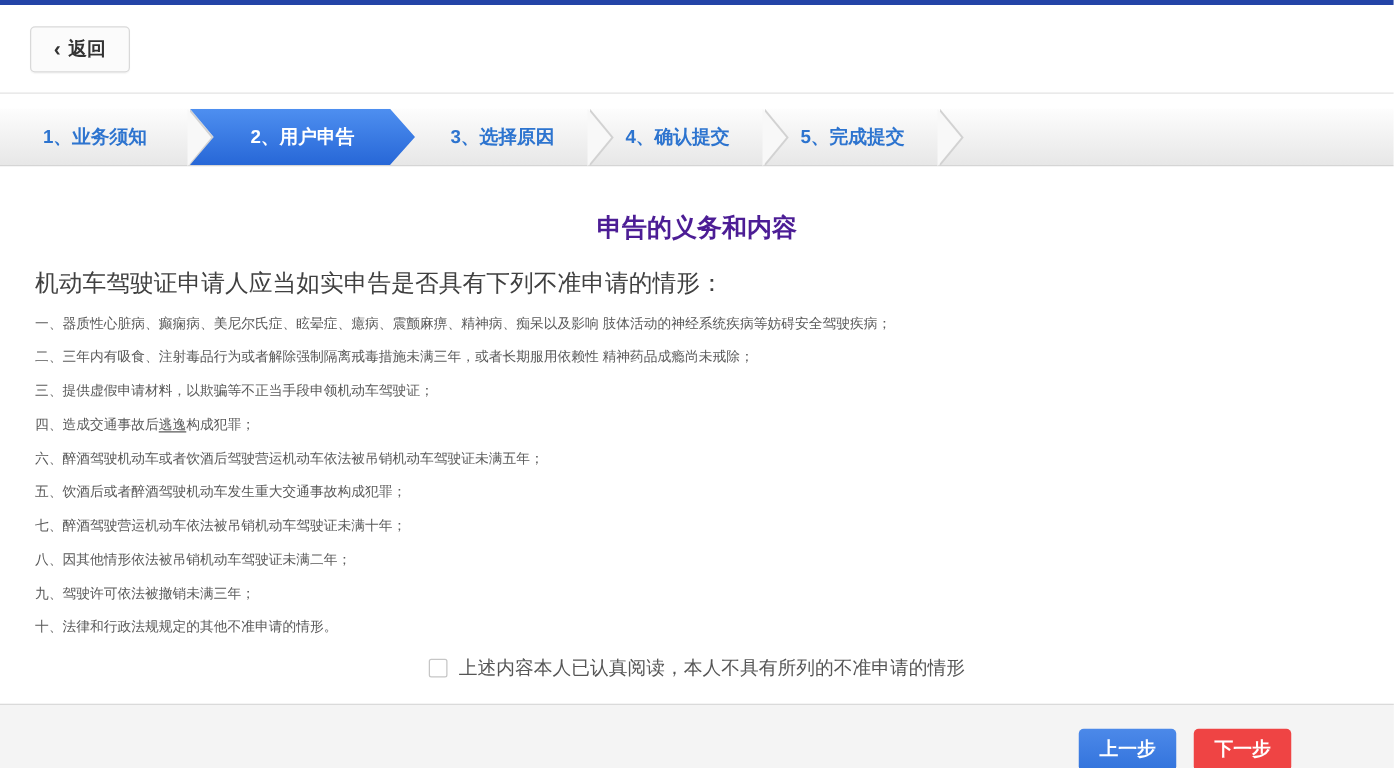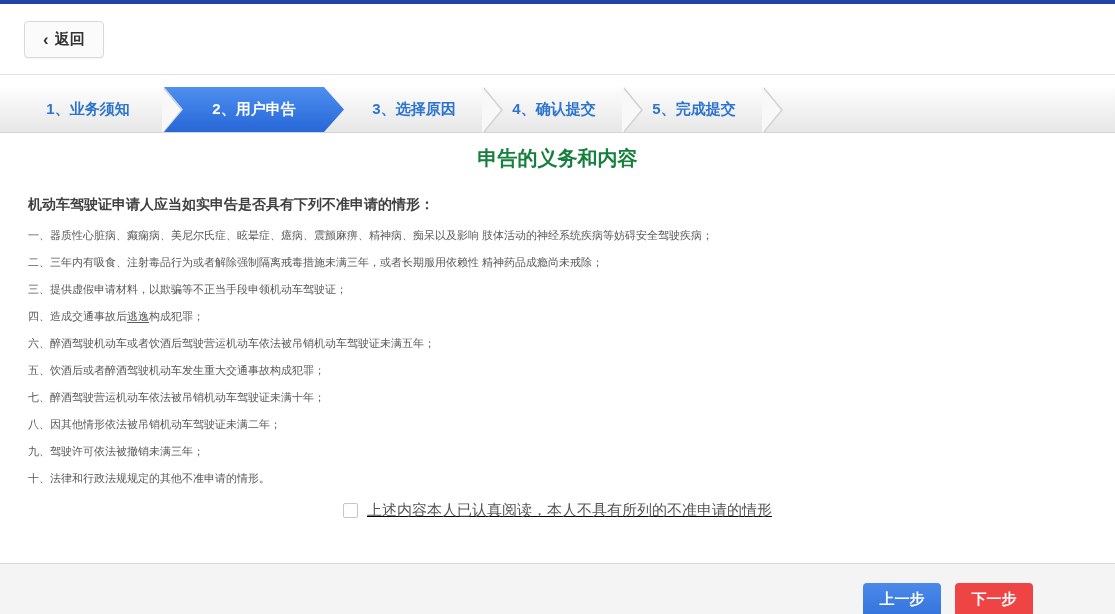--- a/index.html
+++ b/index.html
@@ -14,44 +14,44 @@
   .bc .icon-wrap { display:flex; align-items:center; }
   .bc-primary { color:#3376c8; }
   .bc-sep { color:#555; margin:0 2px; }
   .bc-secondary { color:#3f3f3f; }
   .back-btn { display:flex; align-items:center; gap:6px; background:#fbfbfb;
     border:1px solid #d9d9d9; border-radius:4px; padding:8px 18px; font-size:15px;
     color:#333; font-weight:bold; cursor:pointer; box-shadow:0 1px 1px rgba(0,0,0,.04); }
   .back-btn .chev { font-weight:bold; font-size:17px; line-height:1; }
 
   .steps { position:relative; display:flex; height:46px; margin-top:12px;
-    background:linear-gradient(#fdfdfd,#e7e7e7); border-bottom:1px solid #d5d5d5;padding-left:12px; }
+    background:linear-gradient(#fdfdfd,#e7e7e7); border-bottom:1px solid #d5d5d5; }
   .step { position:relative; display:flex; align-items:center; justify-content:center;
     font-size:15px; font-weight:bold; color:#2d74cf; cursor:pointer; }
   .step-1 { width:152px; } .step-2 { width:180px; } .step-3,.step-4,.step-5 { width:140px; }
   .step-filler { flex:1; }
   .has-sep::before { content:""; position:absolute; right:-19px; top:50%; margin-top:-23px;
     width:0; height:0; border-top:23px solid transparent; border-bottom:23px solid transparent;
     border-left:19px solid #d2d2d2; z-index:1; }
   .has-sep::after { content:""; position:absolute; right:-17px; top:50%; margin-top:-23px;
     width:0; height:0; border-top:23px solid transparent; border-bottom:23px solid transparent;
     border-left:19px solid #f8f8f8; z-index:1; }
   .step.active { background:linear-gradient(#4e8ff0,#2767d7); color:#fff; z-index:2;
     clip-path:polygon(0 0, calc(100% - 20px) 0, 100% 50%, calc(100% - 20px) 100%, 0 100%, 19px 50%); }
 
   main { padding:0 28px; }
-  .decl-title { text-align:center; font-size:20px; font-weight:bold; color:#15803d;
-    margin-top:12px; }
-  .decl-intro { margin-top:21px; font-size:14px; font-weight:bold; color:#404040; line-height:22px; }
+  .decl-title { text-align:center; font-size:20px; font-weight:bold; color:#4c1d95;
+    margin-top:36px; }
+  .decl-intro { margin-top:21px; font-size:19px; font-weight:normal; color:#404040; line-height:22px; }
   .decl-items { margin-top:7px; }
   .decl-item { font-size:11px; color:#595959; line-height:27px; }
   .decl-item u { text-underline-offset:2px; }
 
   .agree-row { margin-top:9px; display:flex; align-items:center; justify-content:center;
-    gap:9px; cursor:pointer;text-decoration:underline; }
+    gap:9px; cursor:pointer; }
   .agree-box { width:15px; height:15px; background:#fff; border:1px solid #c6c6c6;
     border-radius:2px; flex:0 0 auto; }
   .agree-text { font-size:15px; color:#555; }
 
   footer { position:absolute; left:0; right:0; top:535px; height:72px; background:#f4f4f4;
     border-top:1px solid #dadada; display:flex; align-items:center; justify-content:flex-end;
     gap:14px; padding-right:82px;margin-top:28px; }
   .btn { width:78px; height:34px; border:none; border-radius:4px; color:#fff;
     font-size:15px; font-weight:bold; font-family:inherit; cursor:pointer; }
   .btn-prev { background:linear-gradient(#4c89e9,#3273dc); }

